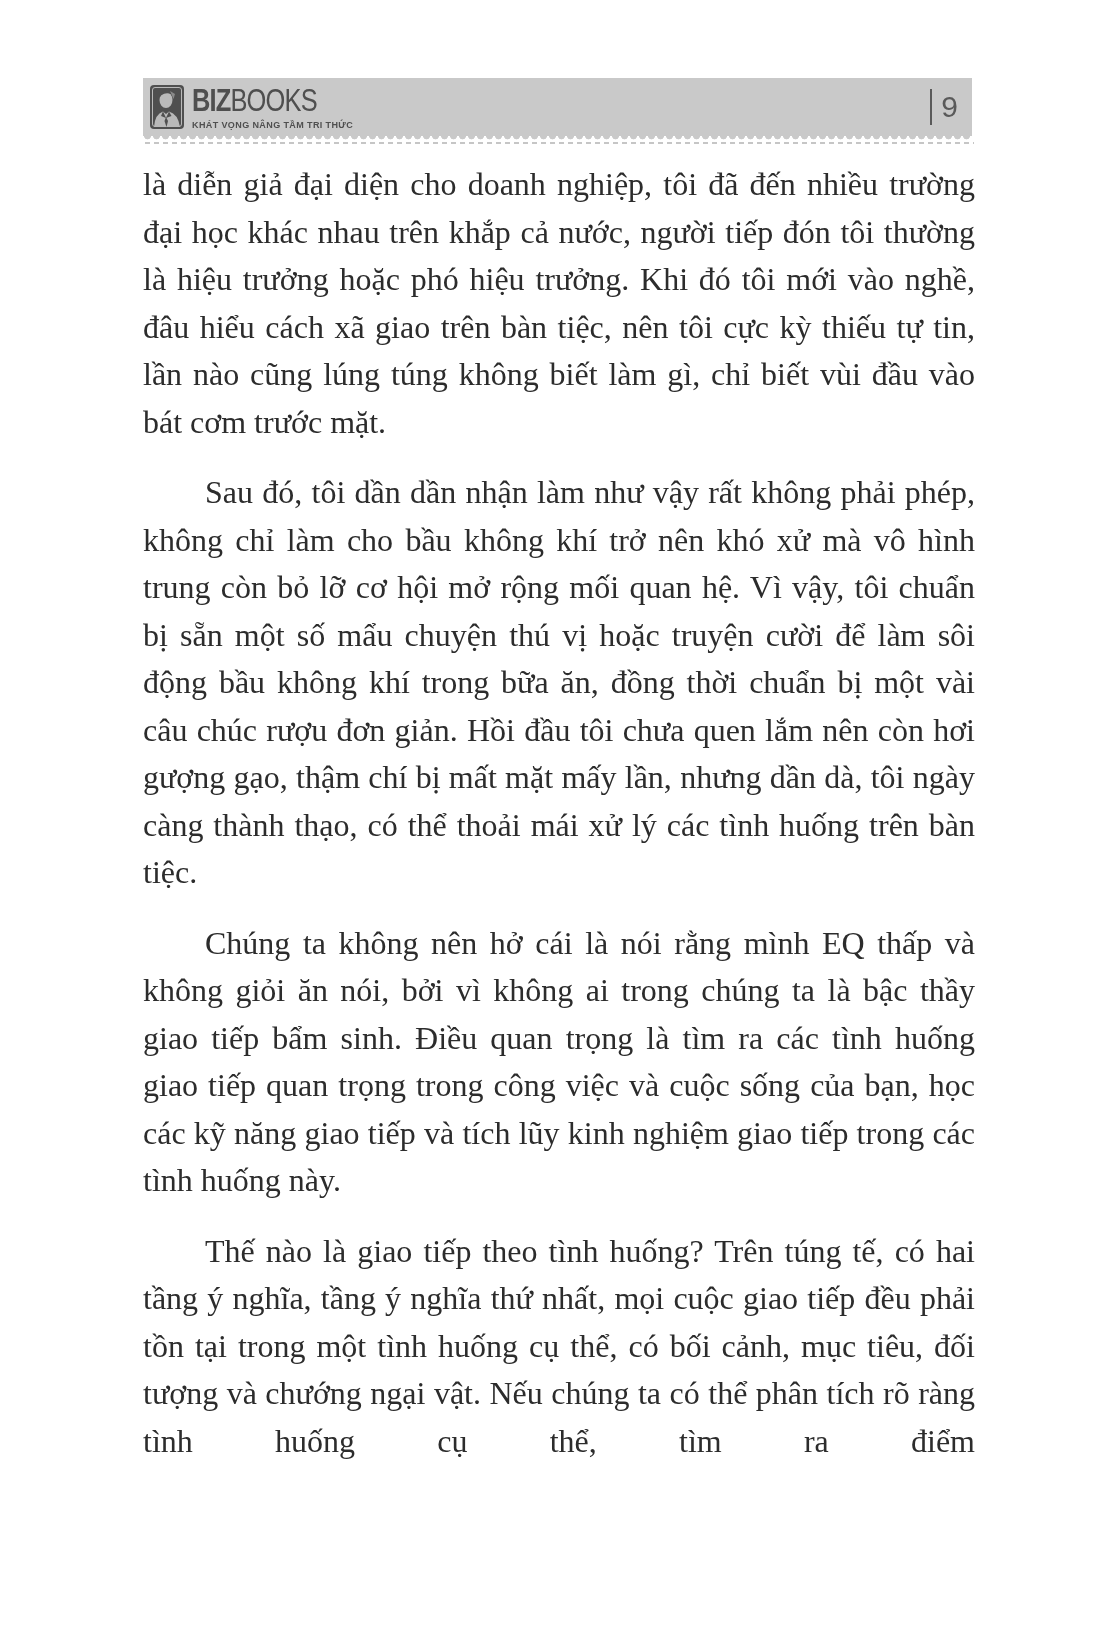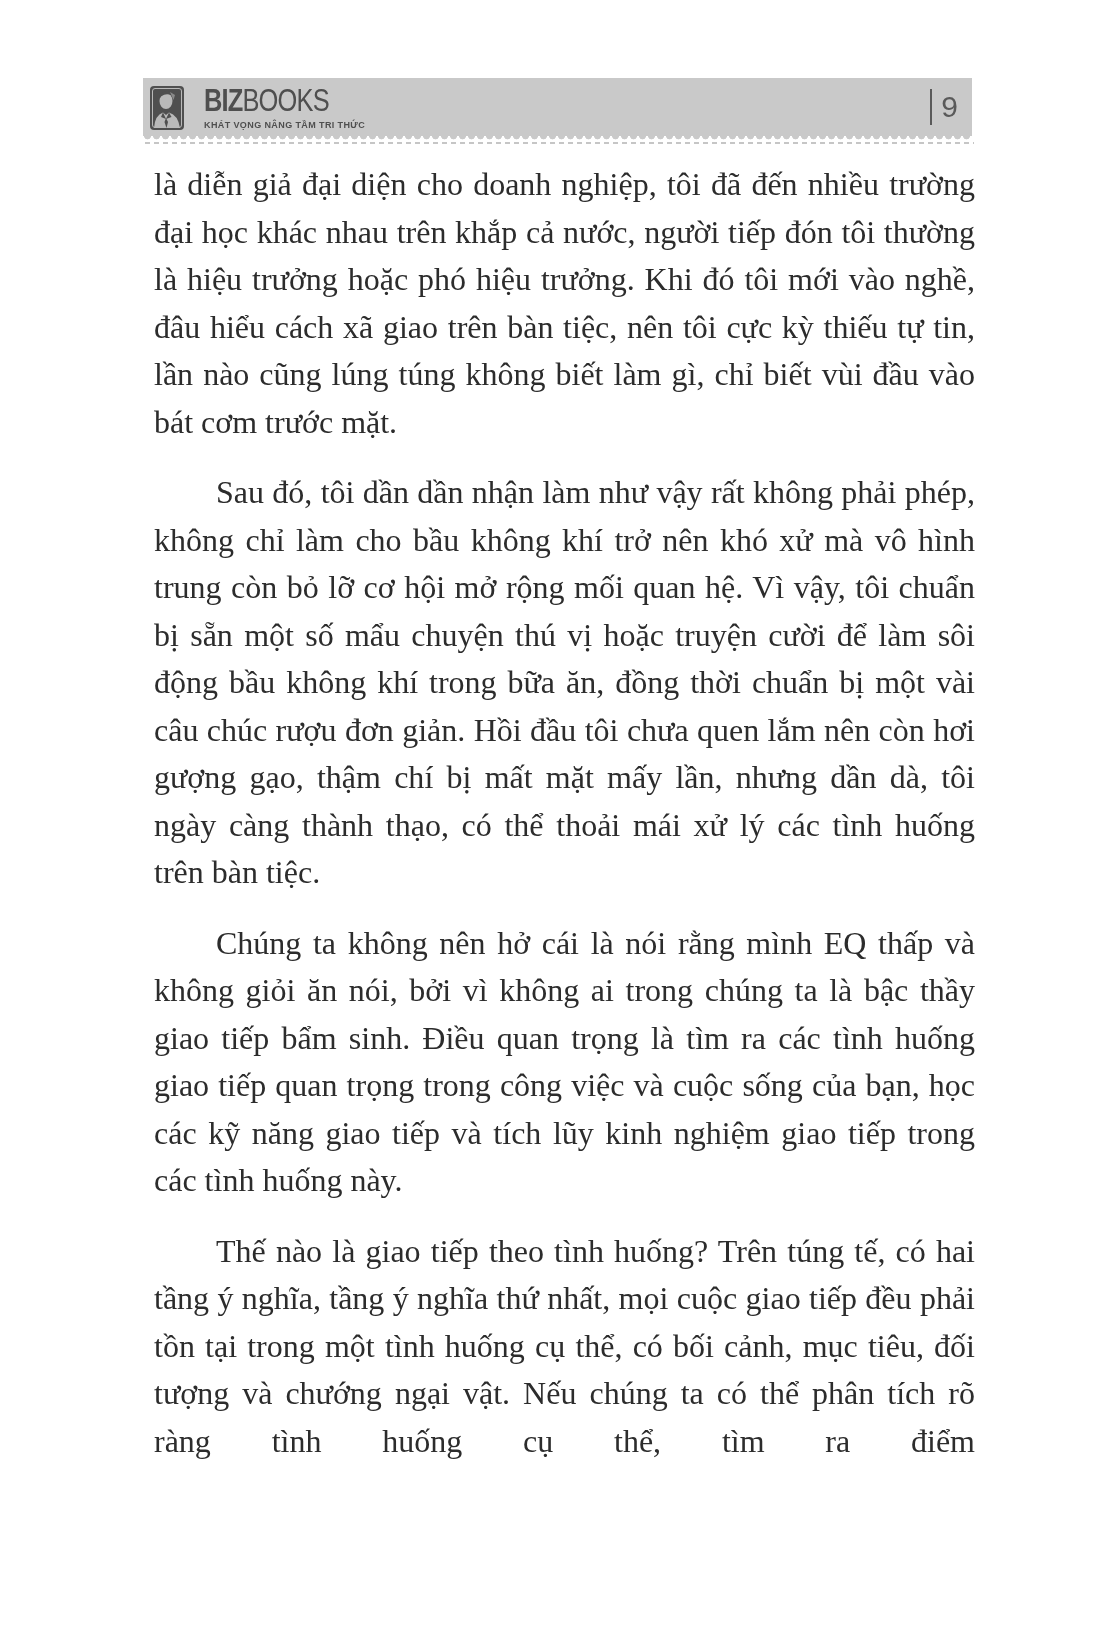--- a/index.html
+++ b/index.html
@@ -46,22 +46,22 @@
     width: 100%;
     height: 2px;
     background: repeating-linear-gradient(90deg, #c6c6c6 0 5px, rgba(0,0,0,0) 5px 9px);
   }
 
   .logo {
     position: absolute;
     left: 7px;
     top: 7px;
     display: flex;
-    align-items: center;
-    gap: 20px;
+    align-items: flex-start;
+    gap: 8px;
   }
   .logo-icon svg { display: block; }
 
   .logo-text { display: flex; flex-direction: column; }
 
   .brand-line {
     font-family: "Liberation Sans", sans-serif;
     font-size: 31px;
     line-height: 1;
     color: #4f4f4f;
@@ -107,21 +107,21 @@
   .content {
     position: absolute;
     left: 143px;
     top: 161px;
     width: 832px;
     font-size: 32px;
     line-height: 47.5px;
     color: #2c2c2c;
     text-align: justify;
   }
-  .content p { margin: 0 0 23px 11px; }
+  .content p { margin: 0 0 23px 0; }
   .content p.indent { text-indent: 62px; }
   .content p.last { text-align-last: justify; margin-bottom: 0; }
 </style>
 </head>
 <body>
 
 <div class="page">
 
   <div class="band">
 

